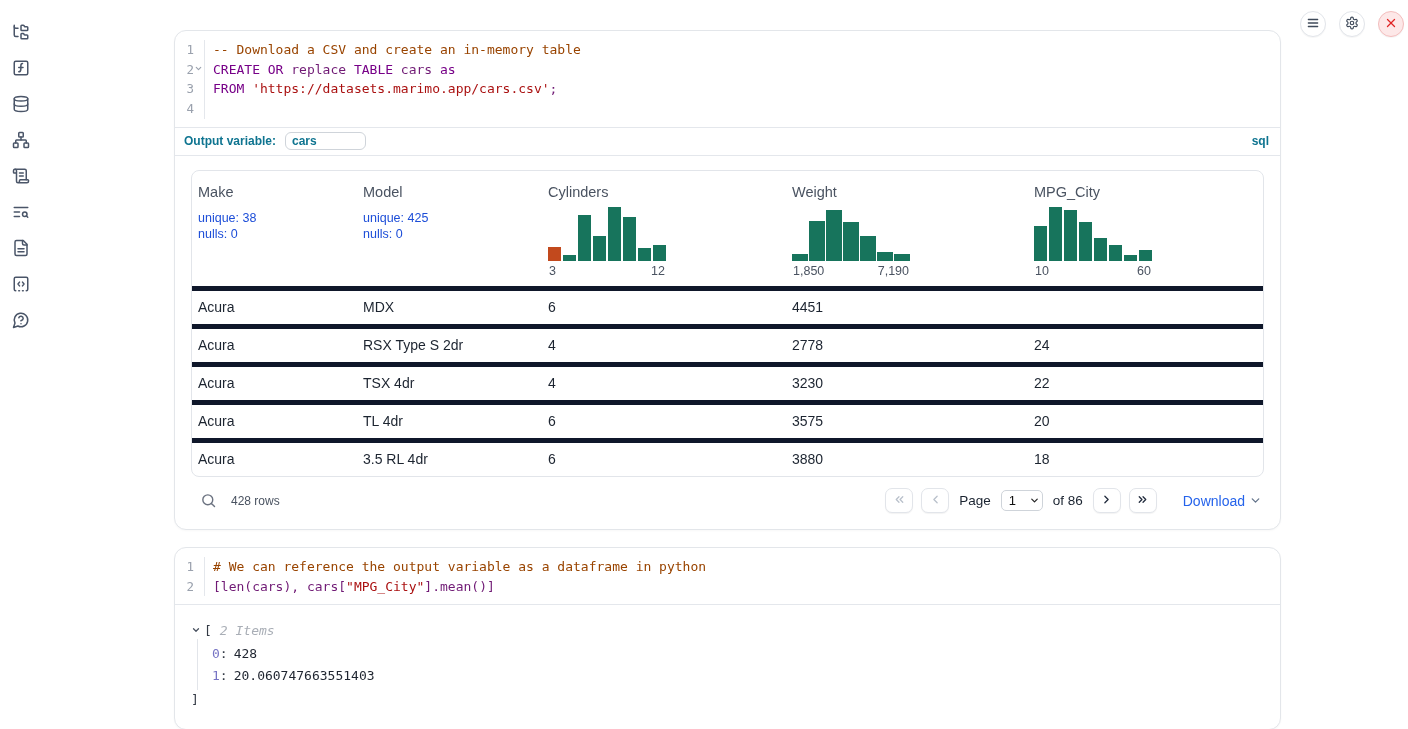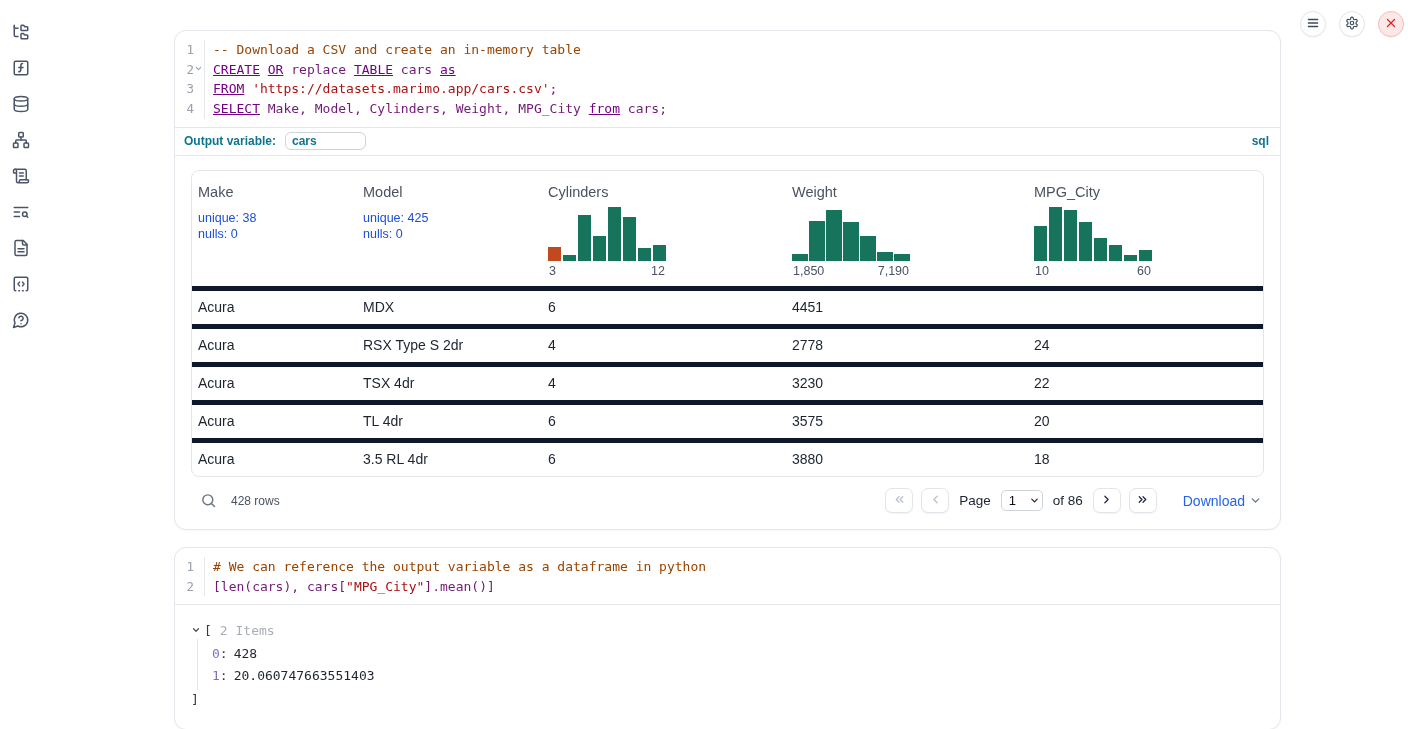--- a/index.html
+++ b/index.html
@@ -28,21 +28,21 @@
   .cell-2 { margin-top:17px; }
 
   .code-area { padding:9px 0 8px 0; font-family:"DejaVu Sans Mono", monospace;
     font-size:13px; line-height:19.7px; cursor:text; }
   .code-line { display:flex; }
   .ln { flex:none; width:30px; text-align:right; padding-right:10px; color:#9aa1ad;
     border-right:1px solid #e4e7ec; position:relative; font-size:12.5px; }
   .ln .fold { position:absolute; right:1px; top:4px; width:9px; height:9px; color:#9aa1ad; cursor:pointer; }
   .ln .fold svg { width:9px; height:9px; display:block; }
   .code-text { padding-left:8px; white-space:pre; }
-  .tk-kw  { color:var(--c-code_keyword,#770088);text-decoration:underline; }
+  .tk-kw  { color:var(--c-code_keyword,#770088); }
   .tk-str { color:var(--c-code_string,#aa1111); }
   .tk-cm  { color:var(--c-code_comment,#994400); }
   .tk-pl  { color:#701a75; }
 
   .outvar-row { height:29px; display:flex; align-items:center;
     border-top:1px solid #e4e7ec; border-bottom:1px solid #e4e7ec; padding:0 11px 0 9px; }
   .outvar-label { font-size:12px; font-weight:bold; color:var(--c-accent_teal,#0e7490); }
   .outvar-input { margin-left:9px; width:81px; height:18px; border:1px solid #cfd4da;
     border-radius:6px; font-size:12px; font-weight:bold; color:var(--c-accent_teal,#0e7490);
     padding:0 6px; font-family:"Liberation Sans",sans-serif; outline:none; }
@@ -87,21 +87,21 @@
   .download-label { font-size:14px; color:var(--c-link_blue,#2563eb); font-weight:500; }
   .download svg { width:13px; height:13px; color:#64748b; }
 
   
   .tree-area { border-top:1px solid #e4e7ec; padding:16px 16px 20px 16px;
     font-family:"DejaVu Sans Mono", monospace; font-size:13px; color:#2a2f3a; }
   .tree-root { display:flex; align-items:center; height:18px; }
   .tree-toggle { width:10px; height:10px; color:#4a5361; margin-right:3px; cursor:pointer; }
   .tree-toggle svg { width:10px; height:10px; display:block; }
   .tree-bracket { color:#333a45; }
-  .tree-items-label { margin-left:8px; color:#a9aeb6; }
+  .tree-items-label { margin-left:8px; font-style:italic; color:#a9aeb6; }
   .tree-entries { margin-left:6px; border-left:1px solid #e2e5ea; padding:4px 0 3px 0; }
   .tree-entry { height:22px; line-height:22px; padding-left:14px; }
   .tree-key { color:#7673c4; }
   .tree-val { color:#1f2530; margin-left:6px; }
   .tree-close { height:19px; line-height:19px; color:#333a45; }
 </style>
 </head>
 <body>
 
 <aside class="sidebar">
@@ -216,21 +216,20 @@
               </svg>
             </span></span>
           <span class="code-text"><span class="tk-kw">CREATE</span><span class="tk-pl"> </span><span class="tk-kw">OR</span><span class="tk-pl"> replace </span><span class="tk-kw">TABLE</span><span class="tk-pl"> cars </span><span class="tk-kw">as</span></span>
         </div>
         <div class="code-line">
           <span class="ln">3</span>
           <span class="code-text"><span class="tk-kw">FROM</span><span class="tk-pl"> </span><span class="tk-str">'https://datasets.marimo.app/cars.csv'</span><span class="tk-pl">;</span></span>
         </div>
         <div class="code-line">
           <span class="ln">4</span>
-          <span class="code-text"><span class="tk-kw">SELECT</span><span class="tk-pl"> Make, Model, Cylinders, Weight, MPG_City </span><span class="tk-kw">from</span><span class="tk-pl"> cars;</span></span>
         </div>
       </div>
     <div class="outvar-row">
       <span class="outvar-label">Output variable:</span>
       <input class="outvar-input" value="cars" style="">
       <span class="lang-badge">sql</span>
     </div>
 
     <div class="output-area">
       <div class="data-table">

